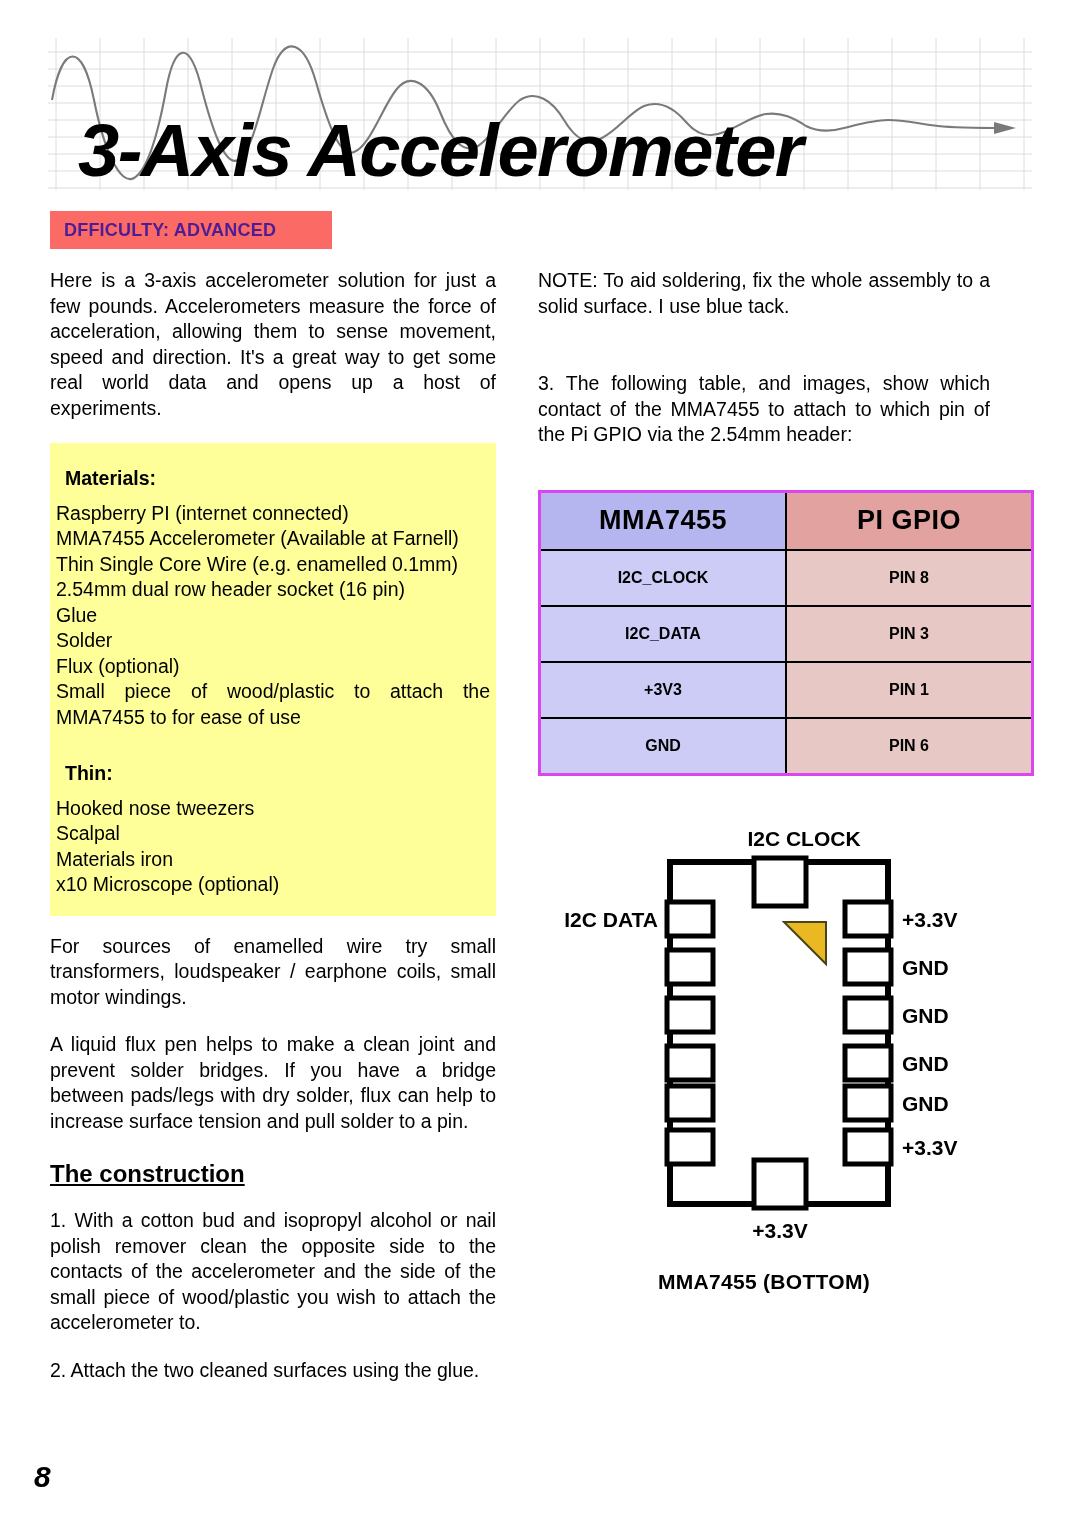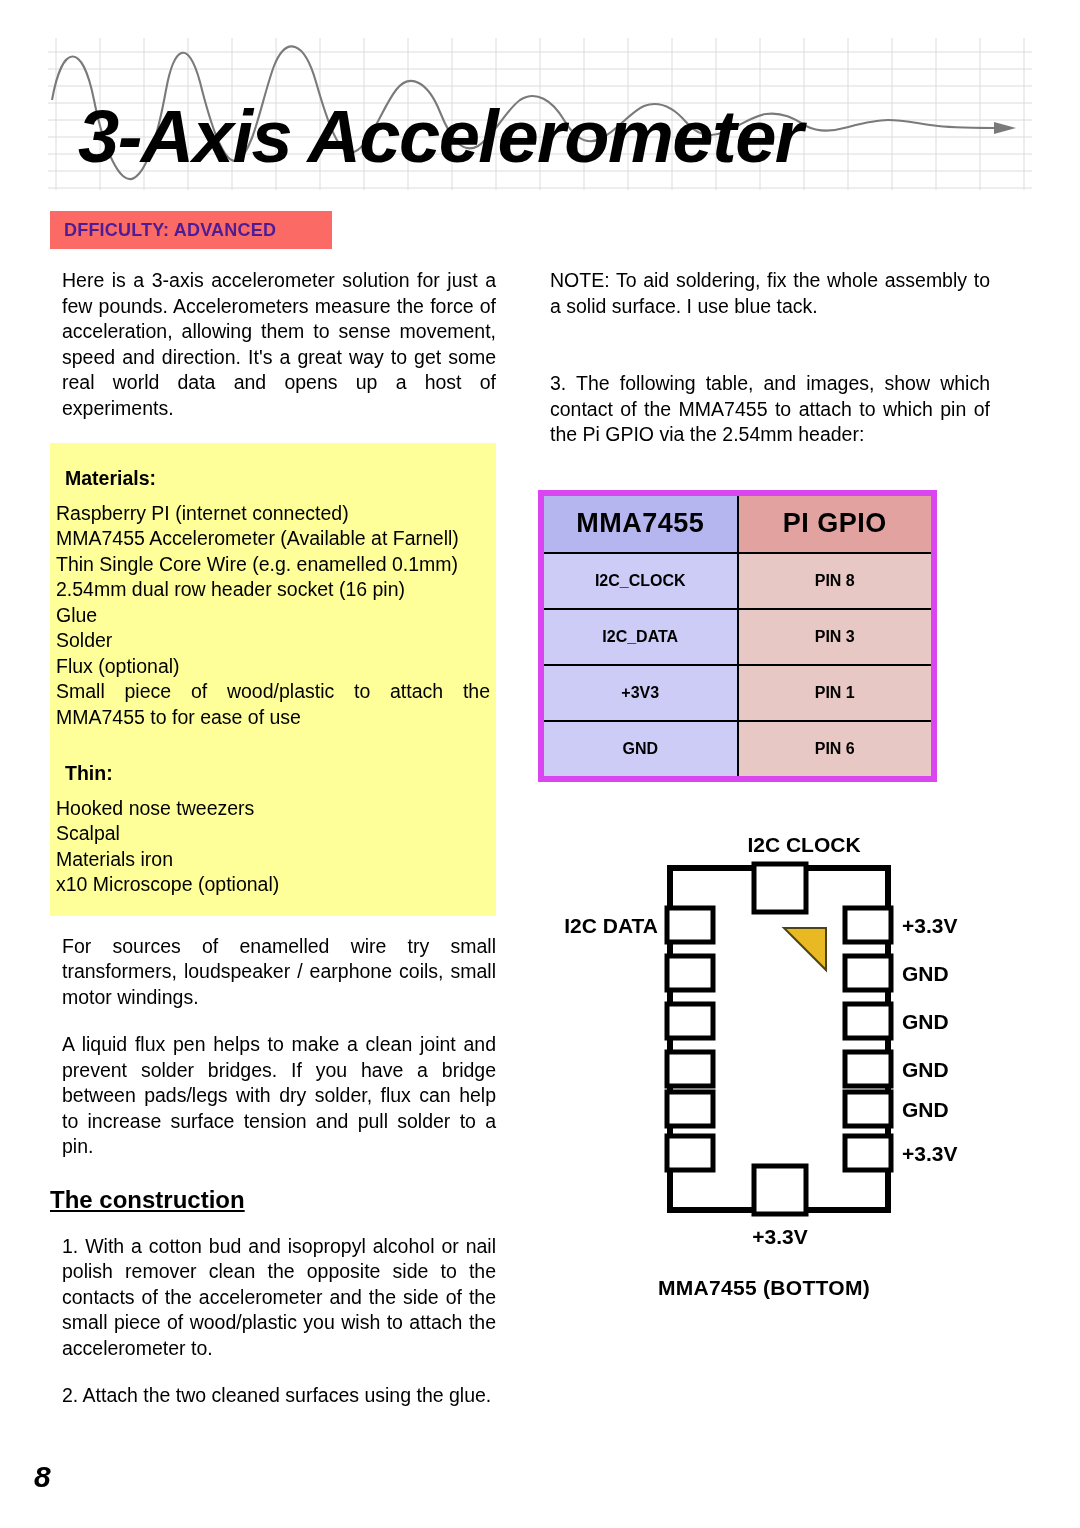--- a/index.html
+++ b/index.html
@@ -35,21 +35,21 @@
   }
   .masthead-graphic {
     position: absolute;
     left: 0; top: 0;
     width: 984px;
     height: 152px;
   }
   .masthead-title {
     position: absolute;
     left: 30px;
-    top: 62px;
+    top: 76px;
     width: 960px;
     font-size: 74px;
     font-weight: bold;
     font-style: italic;
     letter-spacing: -1.5px;
     line-height: 1;
     color: #000000;
     white-space: nowrap;
   }
 
@@ -81,21 +81,21 @@
     width: 446px;
   }
   .col-right {
     position: absolute;
     left: 538px;
     top: 268px;
     width: 452px;
   }
 
   p.body-text {
-    margin: 0 0 22px 12px;
+    margin: 0 0 22px 0;
     font-size: 19.5px;
     line-height: 25.5px;
     text-align: justify;
     font-weight: 500;
   }
   p.body-text:last-child { margin-bottom: 0; }
 
   
   .materials-box {
     background: #ffff99;
@@ -132,22 +132,22 @@
     margin: 4px 0 20px 0;
     display: inline-block;
   }
 
   
   .pin-table-wrap {
     margin-top: 42px;
   }
   table.pin-table {
     border-collapse: collapse;
-    width: 399px;
-    border: 6px solid #d946ef;
+    width: 496px;
+    border: 3px solid #d946ef;
     table-layout: fixed;
   }
   table.pin-table th,
   table.pin-table td {
     border: 2px solid #000000;
     text-align: center;
     font-size: 16px;
     font-weight: bold;
     height: 54px;
     padding: 0;

